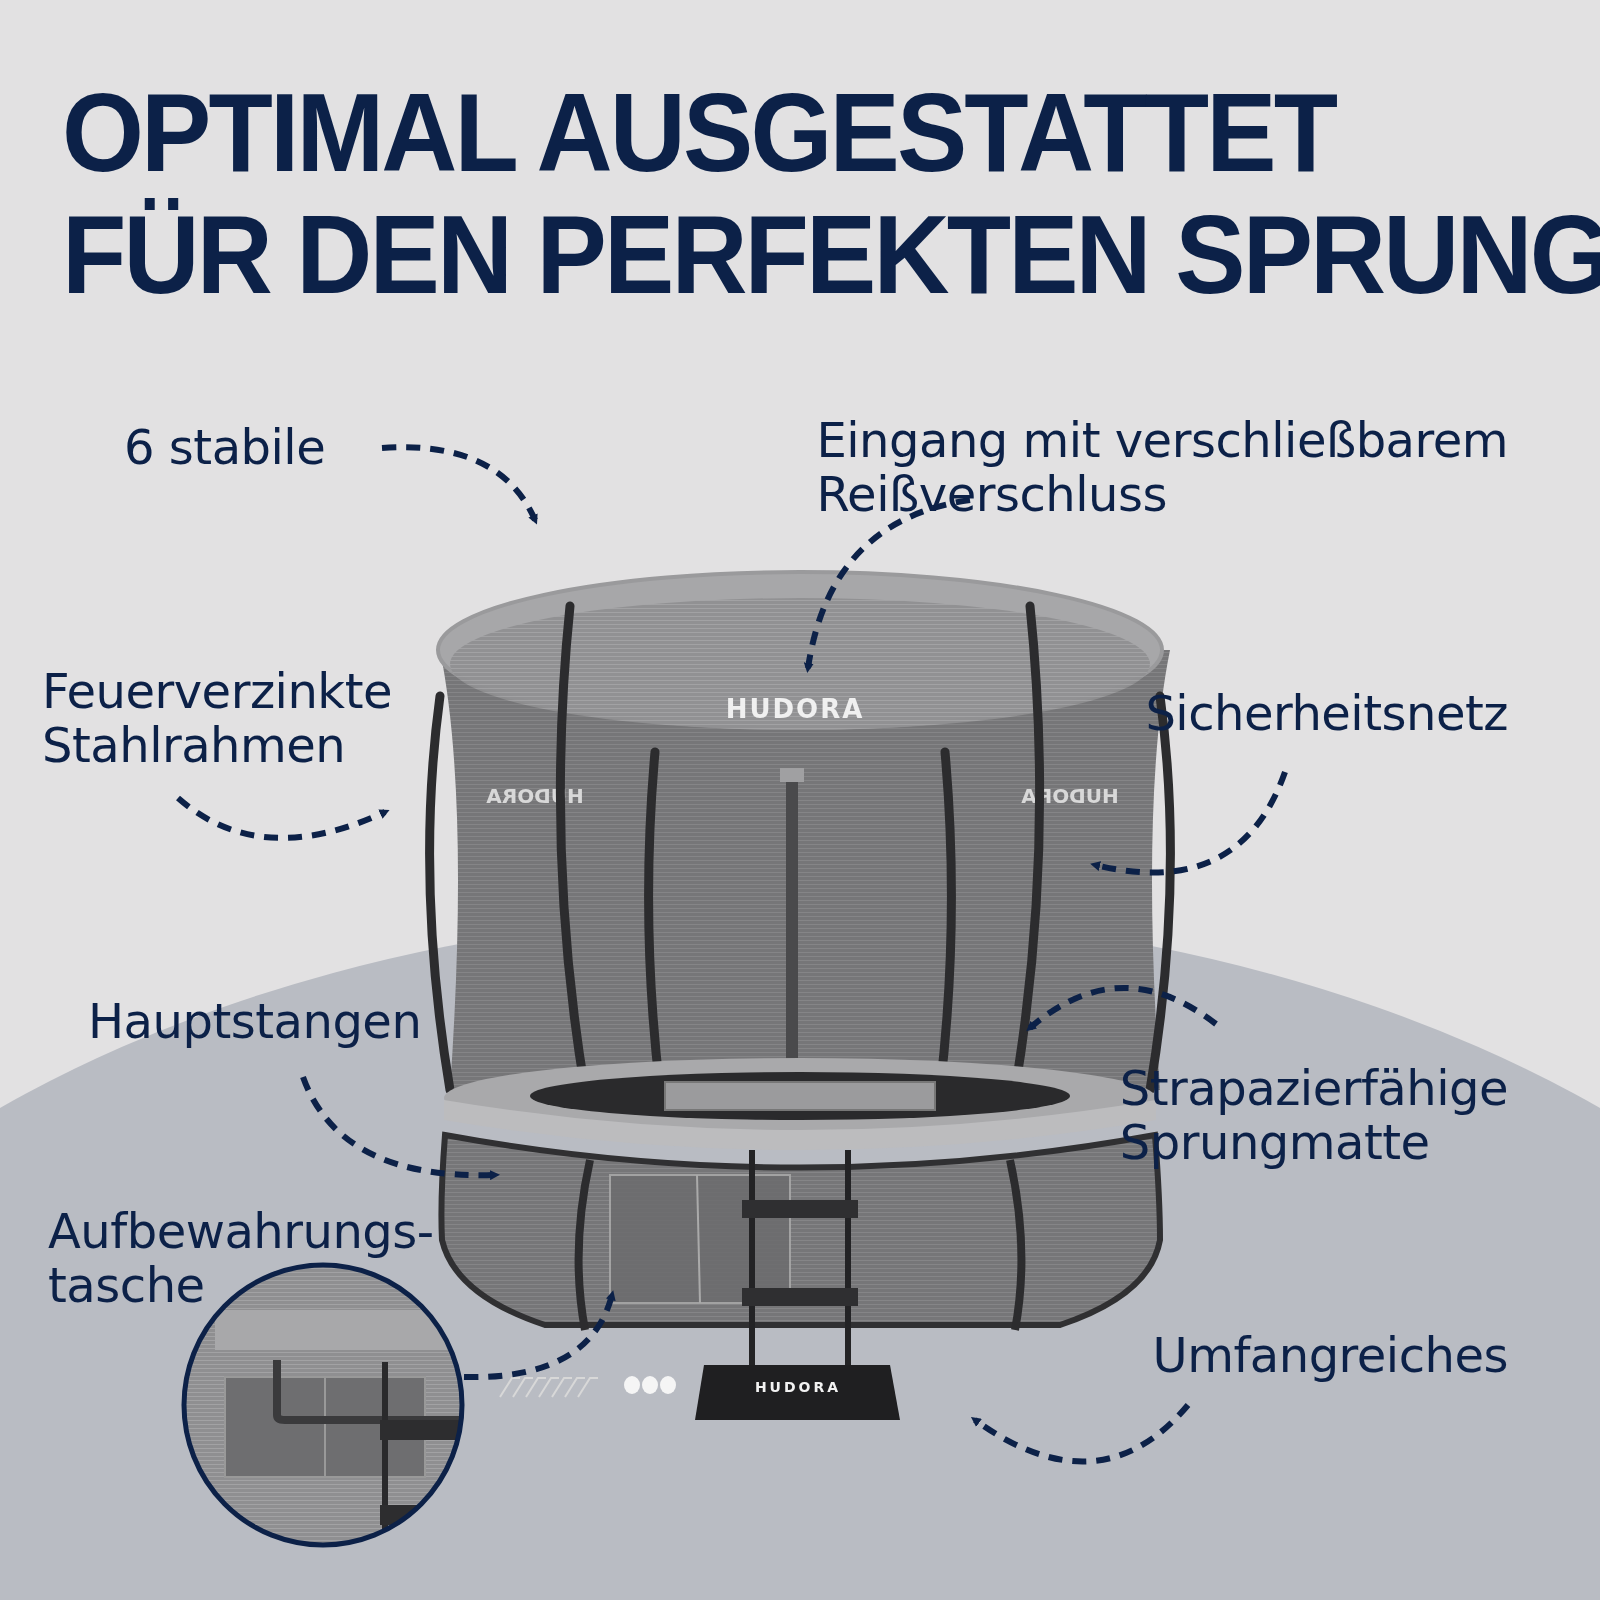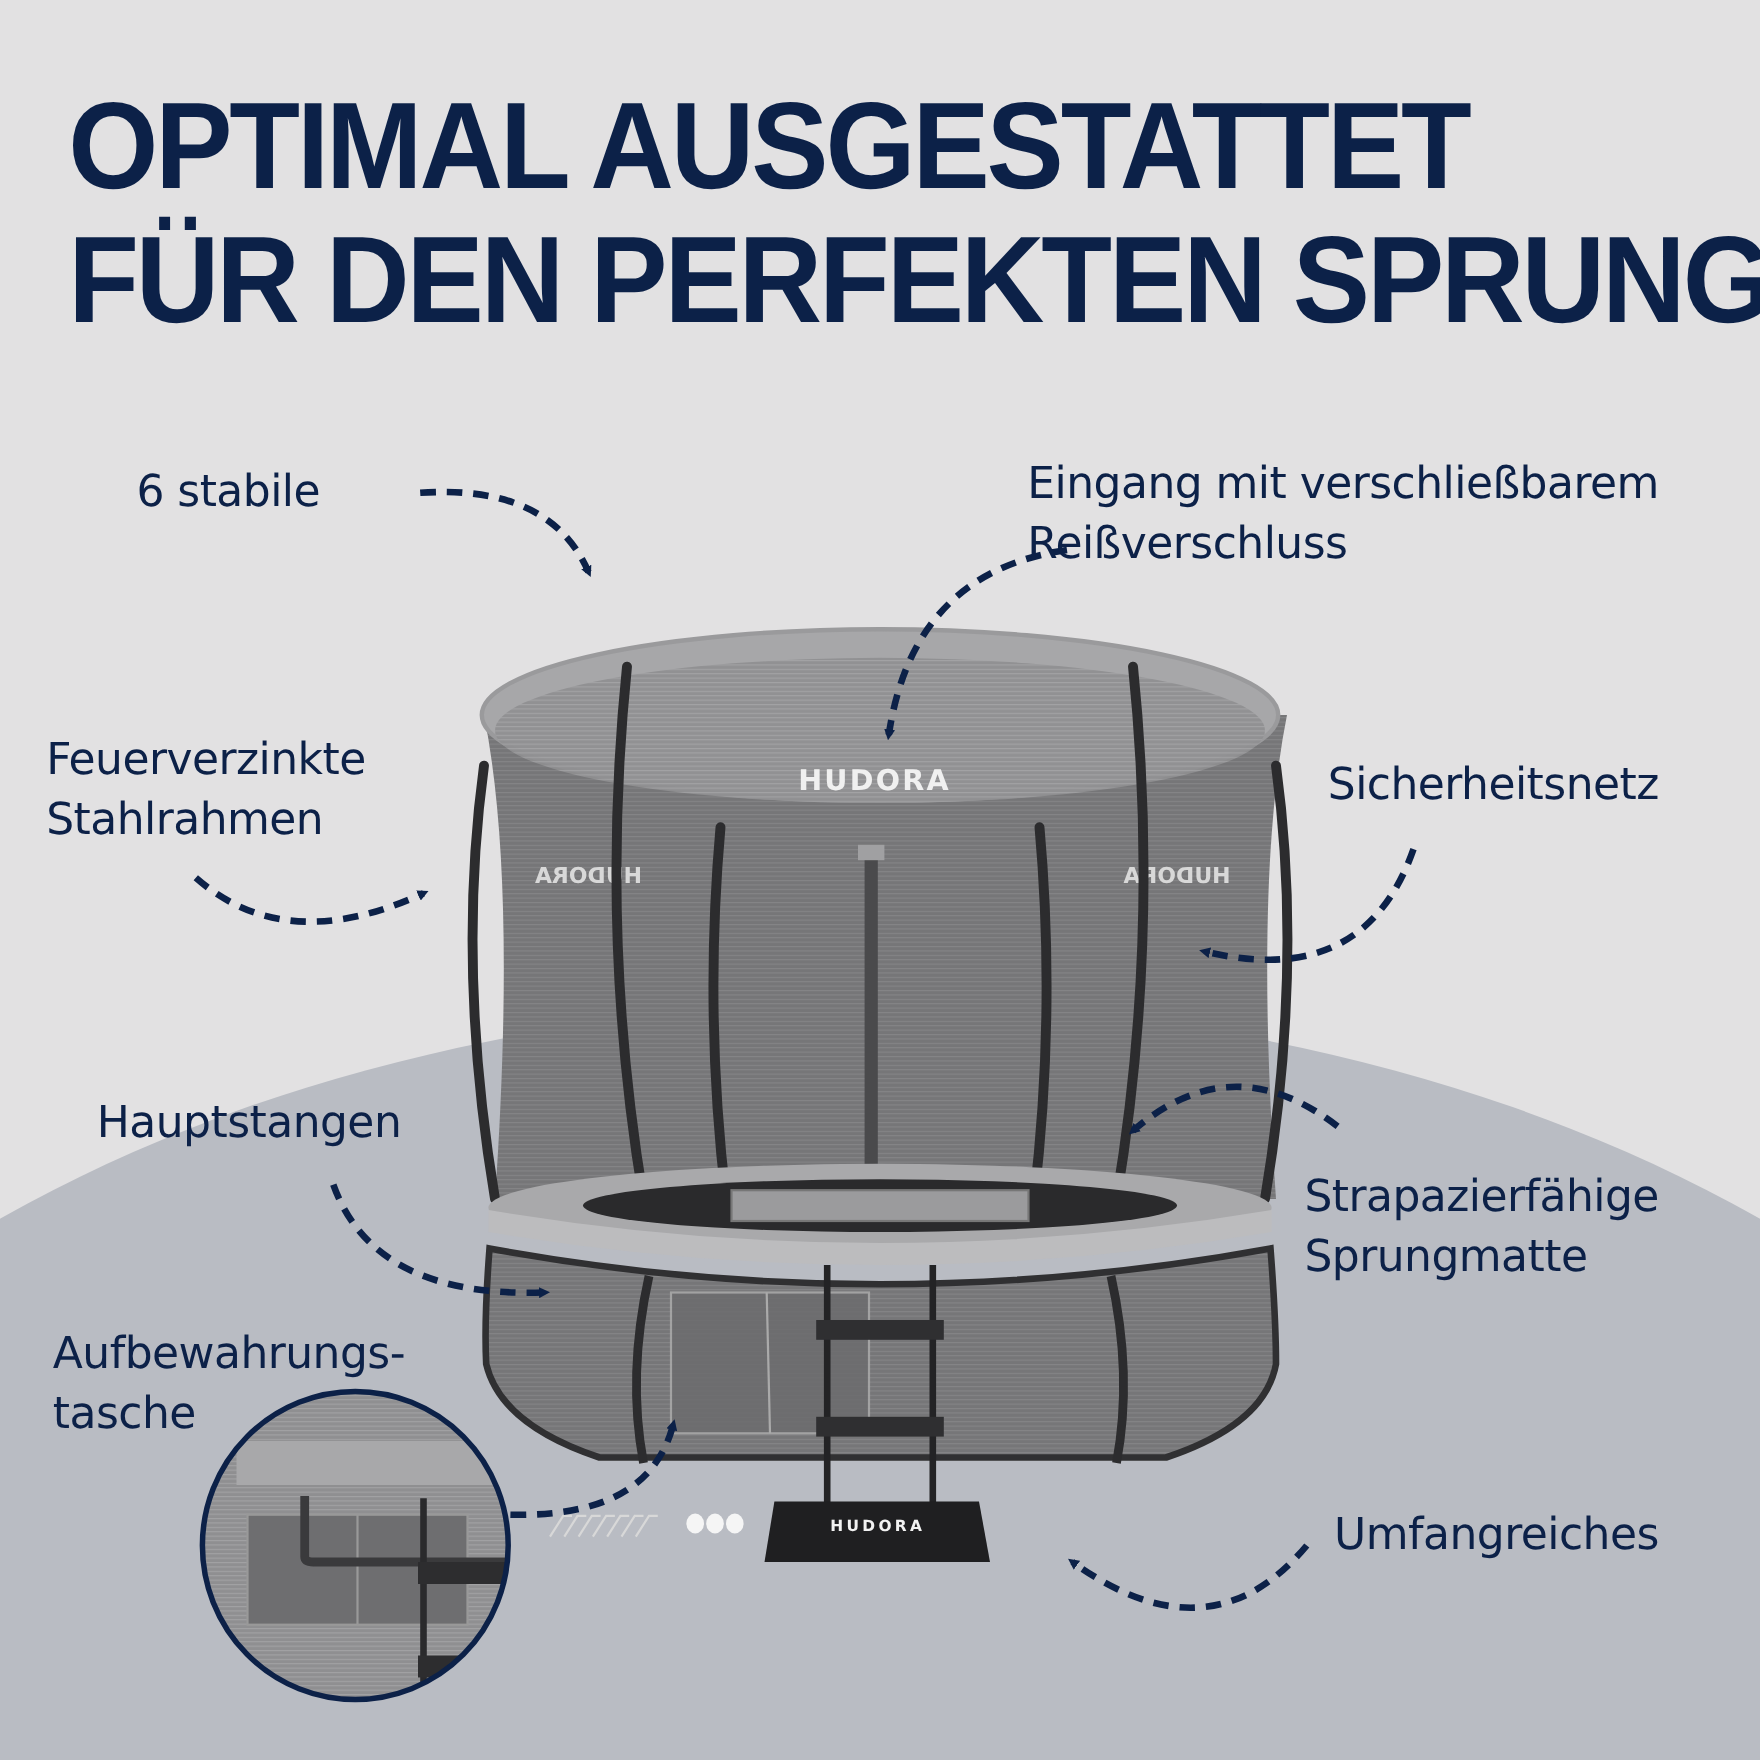--- a/index.html
+++ b/index.html
@@ -16,21 +16,21 @@
     .headline {
       position: absolute; left: 62px; top: 72px; margin: 0;
       font-family: "Liberation Sans", sans-serif; font-weight: bold;
       font-size: 112px; line-height: 122px; color: #0c2148;
       letter-spacing: -3px; transform: scaleX(0.94); transform-origin: left top;
       white-space: nowrap;
     }
     .headline span { display: block; }
     .label {
       position: absolute; font-family: "DejaVu Sans", sans-serif;
-      font-size: 40px; line-height: 54px; color: #0c2148; white-space: nowrap;
+      font-size: 48px; line-height: 54px; color: #0c2148; white-space: nowrap;
       letter-spacing: -0.5px;
     }
     .label span { display: block; }
     .label.right { text-align: left; }
     svg.overlay { position: absolute; left: 0; top: 0; }
     .brand-text { font-family: "DejaVu Sans", sans-serif; font-weight: bold; }
   </style>
 </head>
 <body>
 
@@ -176,15 +176,15 @@
 <div class="label right" style="right:92px; top:1061px;margin-left:28px;">
   <span>Strapazierfähige</span>
   <span>Sprungmatte</span>
 </div>
 
 <div class="label" style="left:48px; top:1204px;">
   <span>Aufbewahrungs-</span>
   <span>tasche</span>
 </div>
 
-<div class="label right" style="right:92px; top:1328px;margin-top:40px;">
+<div class="label right" style="right:92px; top:1328px;">
   <span>Umfangreiches</span>
 </div>
 
 </body></html>

